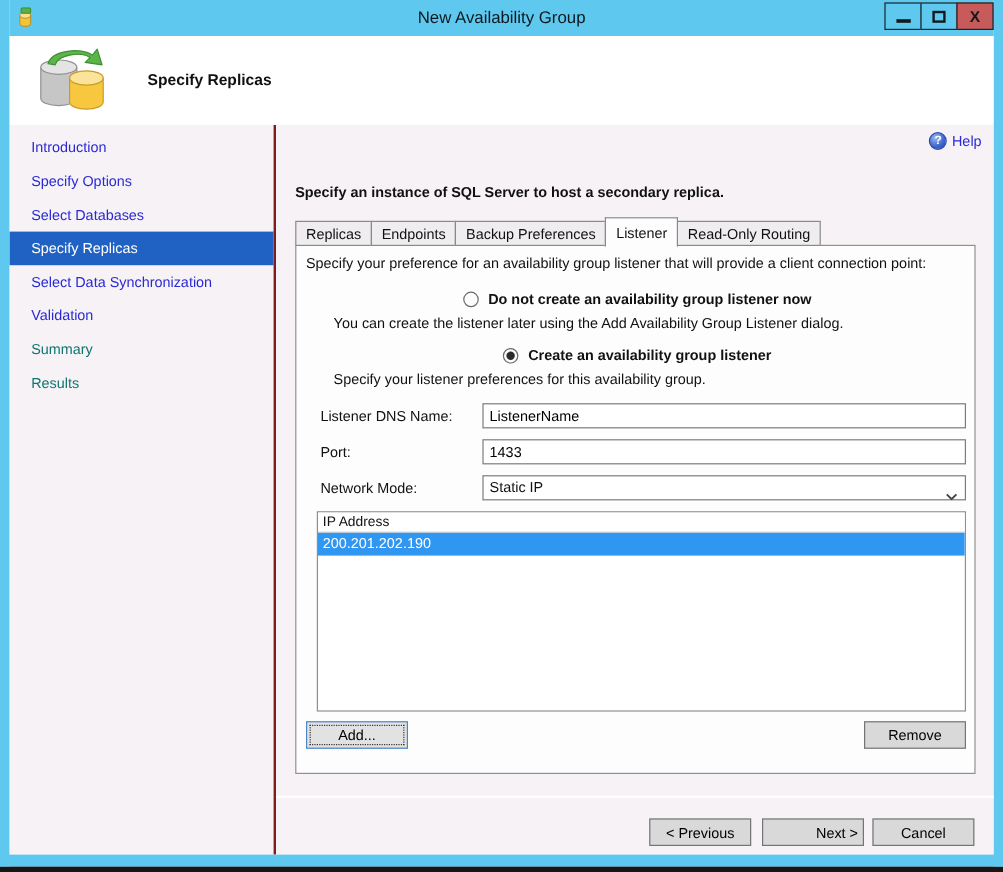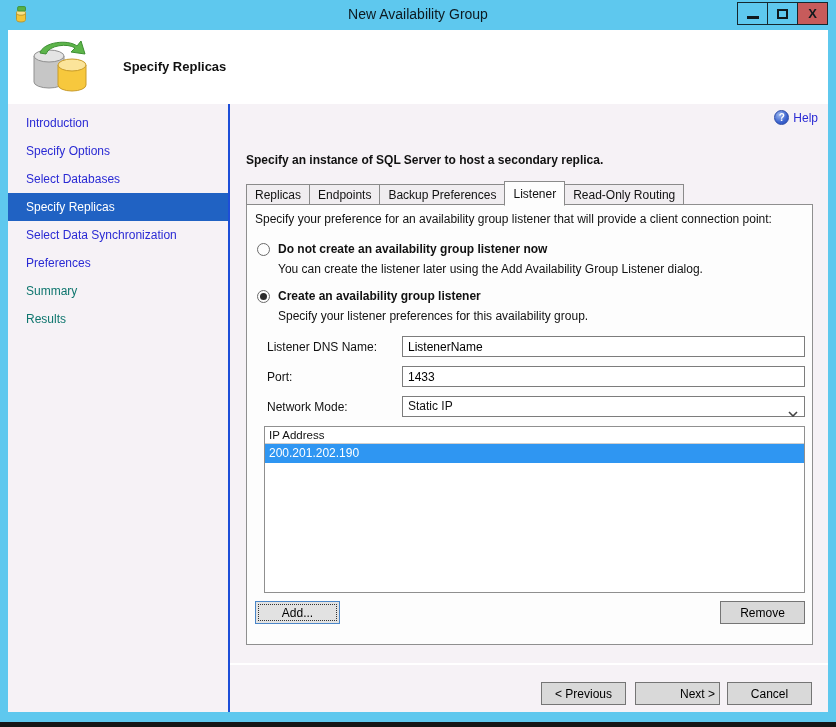--- a/index.html
+++ b/index.html
@@ -25,21 +25,21 @@
   .glyph-max { width:11px; height:10px; border:2px solid #10191d; }
   .glyph-x { font-weight:bold; font-size:13px; color:#10191d; }
 
   
   .header { position:relative; height:74px; background:#ffffff; }
   .header-icon { position:absolute; left:22px; top:8px; }
   .header-title { position:absolute; left:115px; top:29px; font-size:13px; font-weight:bold; }
 
   
   .body { display:flex; height:608px; }
-  .sidebar { width:222px; background:var(--bg); border-right:2px solid #1d4ed8; padding-top:5px; }
+  .sidebar { width:222px; background:var(--bg); border-right:2px solid #7f1d1d; padding-top:5px; }
   .side-item { height:28px; line-height:28px; padding-left:18px; white-space:nowrap; cursor:pointer; }
   .side-item.link { color:var(--link); }
   .side-item.selected { background:var(--sidebar-selected); color:#ffffff; }
   .side-item.disabled { color:#0f766e; cursor:default; }
 
   .rightcol { position:relative; flex:1; display:flex; flex-direction:column; }
   .content { position:relative; height:559px; background:var(--bg); }
 
   .help { position:absolute; top:6px; right:10px; display:flex; align-items:center; gap:4px;
           color:var(--link); cursor:pointer; }
@@ -56,21 +56,21 @@
   .tab:first-child { margin-left:0; }
   .tab.active { height:25px; line-height:24px; background:var(--panel); border-bottom:1px solid var(--panel);
                 margin-bottom:-1px; z-index:4; }
 
   .panel { position:absolute; left:16px; top:100px; width:567px; height:441px;
            background:var(--panel); border:1px solid #8f8f8f; z-index:1;
            padding:7px 7px 0 8px; }
 
   .instruction { margin-bottom:16px; }
 
-  .radio-row { display:flex; align-items:flex-start; margin-left:2px; margin-bottom:6px; cursor:pointer; }
+  .radio-row { display:flex; align-items:flex-start; margin-left:2px; margin-bottom:6px; cursor:pointer;justify-content:center; }
   .radio-circle { width:13px; height:13px; border-radius:50%; border:1px solid #6a6a6a;
                   background:#fdfdfd; margin:1px 8px 0 0; flex:none; position:relative; }
   .radio-row.checked .radio-circle::after { content:""; position:absolute; left:2px; top:2px;
                   width:7px; height:7px; border-radius:50%; background:#2b2b2b; }
   .radio-label { font-weight:bold; }
   .radio-desc { margin:0 0 13px 23px; }
 
   .field-row { display:flex; align-items:center; margin:0 0 9px 12px; height:21px; }
   .field-label { width:135px; flex:none; }
   .tb { flex:1; height:21px; border:1px solid #7c7c7c; background:#fff; font:inherit;
@@ -138,21 +138,21 @@
       <span class="header-title">Specify Replicas</span>
     </div>
 
     <div class="body">
       <div class="sidebar" id="sidebar">
           <div class="side-item link">Introduction</div>
           <div class="side-item link">Specify Options</div>
           <div class="side-item link">Select Databases</div>
           <div class="side-item selected">Specify Replicas</div>
           <div class="side-item link">Select Data Synchronization</div>
-          <div class="side-item link">Preferences</div>
+          <div class="side-item link">Validation</div>
           <div class="side-item disabled">Summary</div>
           <div class="side-item disabled">Results</div>
         </div>
 
       <div class="rightcol">
         <div class="content">
 
           <div class="help">
             <span class="help-icon">?</span>
             <span>Help</span>

